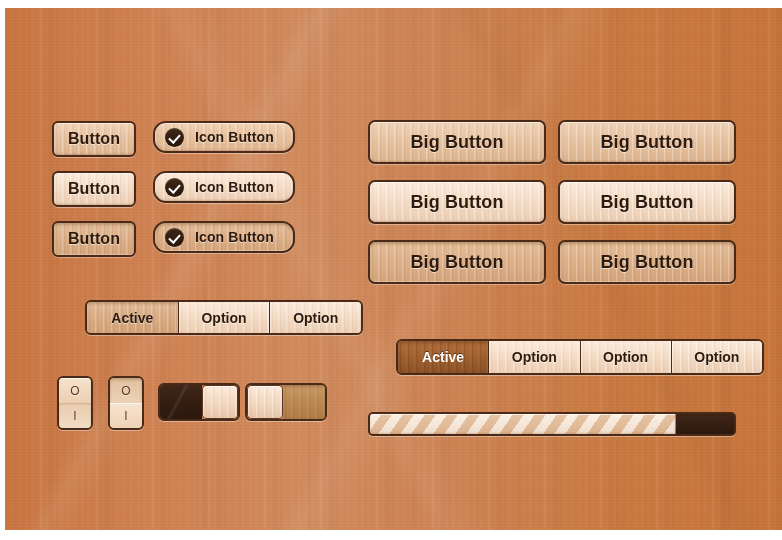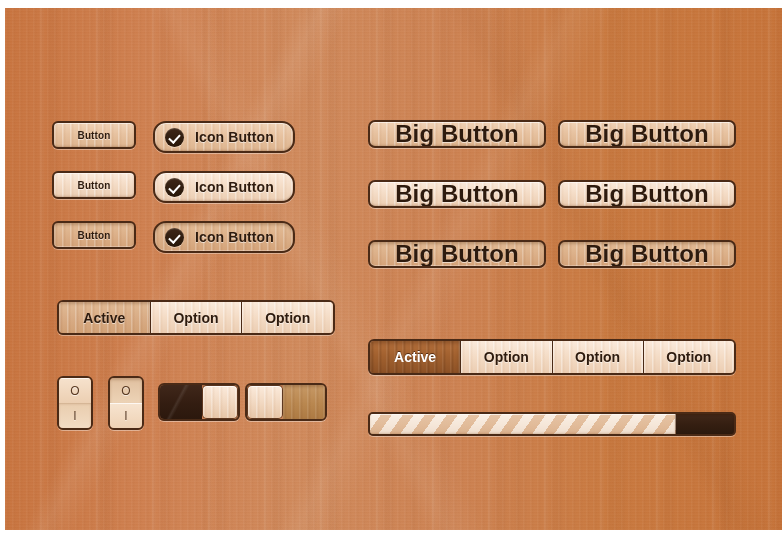--- a/index.html
+++ b/index.html
@@ -107,21 +107,21 @@
         rgba(170,115,72,0.14) 2px, rgba(170,115,72,0.14) 3px,
         rgba(255,255,255,0.00) 4px, rgba(255,255,255,0.00) 8px),
       linear-gradient(180deg, #e3bd97 0%, #dcb089 50%, #d4a379 100%);
     box-shadow:
       0 1px 0 rgba(255,255,255,0.34),
       inset 0 2px 3px rgba(90,45,18,0.30),
       inset 0 -1px 0 rgba(255,255,255,0.30);
   }
 
   
-  .btn-small { width: 84px; height: 28px; font-size: 10px; }
+  .btn-small { width: 84px; height: 36px; font-size: 16px; }
   .btn-icon  { width: 142px; height: 32px; font-size: 14px; justify-content: flex-start; padding-left: 10px; border-radius: 13px; }
 
   .check-icon {
     flex: 0 0 auto;
     width: 19px; height: 19px;
     border-radius: 50%;
     background: linear-gradient(180deg, #3e2718 0%, #261609 100%);
     box-shadow: 0 1px 0 rgba(255,255,255,0.40), inset 0 1px 1px rgba(255,255,255,0.16);
     margin-right: 11px;
     position: relative;
@@ -131,33 +131,34 @@
     position: absolute;
     left: 5.5px; top: 4px;
     width: 5px; height: 9px;
     border: solid #ffffff;
     border-width: 0 2px 2px 0;
     transform: rotate(42deg);
   }
   .icon-label { text-shadow: 0 1px 0 rgba(255,255,255,0.55); }
 
   
-  .btn-big { width: 178px; height: 28px; font-size: 24px; border-radius: 7px; }
+  .btn-big { width: 178px; height: 44px; font-size: 18px; border-radius: 7px; }
 
   
   .segctl {
     position: absolute;
     display: flex;
     border: 2px solid #4a2a16;
     border-radius: 6px;
     overflow: hidden;
     box-shadow:
       0 1px 0 rgba(255,255,255,0.38),
       inset 0 1px 0 rgba(255,255,255,0.55),
       inset 0 -1px 2px rgba(90,45,18,0.22);
+    margin-left: 28px;
   }
   .seg {
     flex: 1 1 0;
     display: flex;
     align-items: center;
     justify-content: center;
     font-weight: bold;
     color: #2e1b0e;
     text-shadow: 0 1px 0 rgba(255,255,255,0.55);
     border-right: 1px solid #4a2a16;

